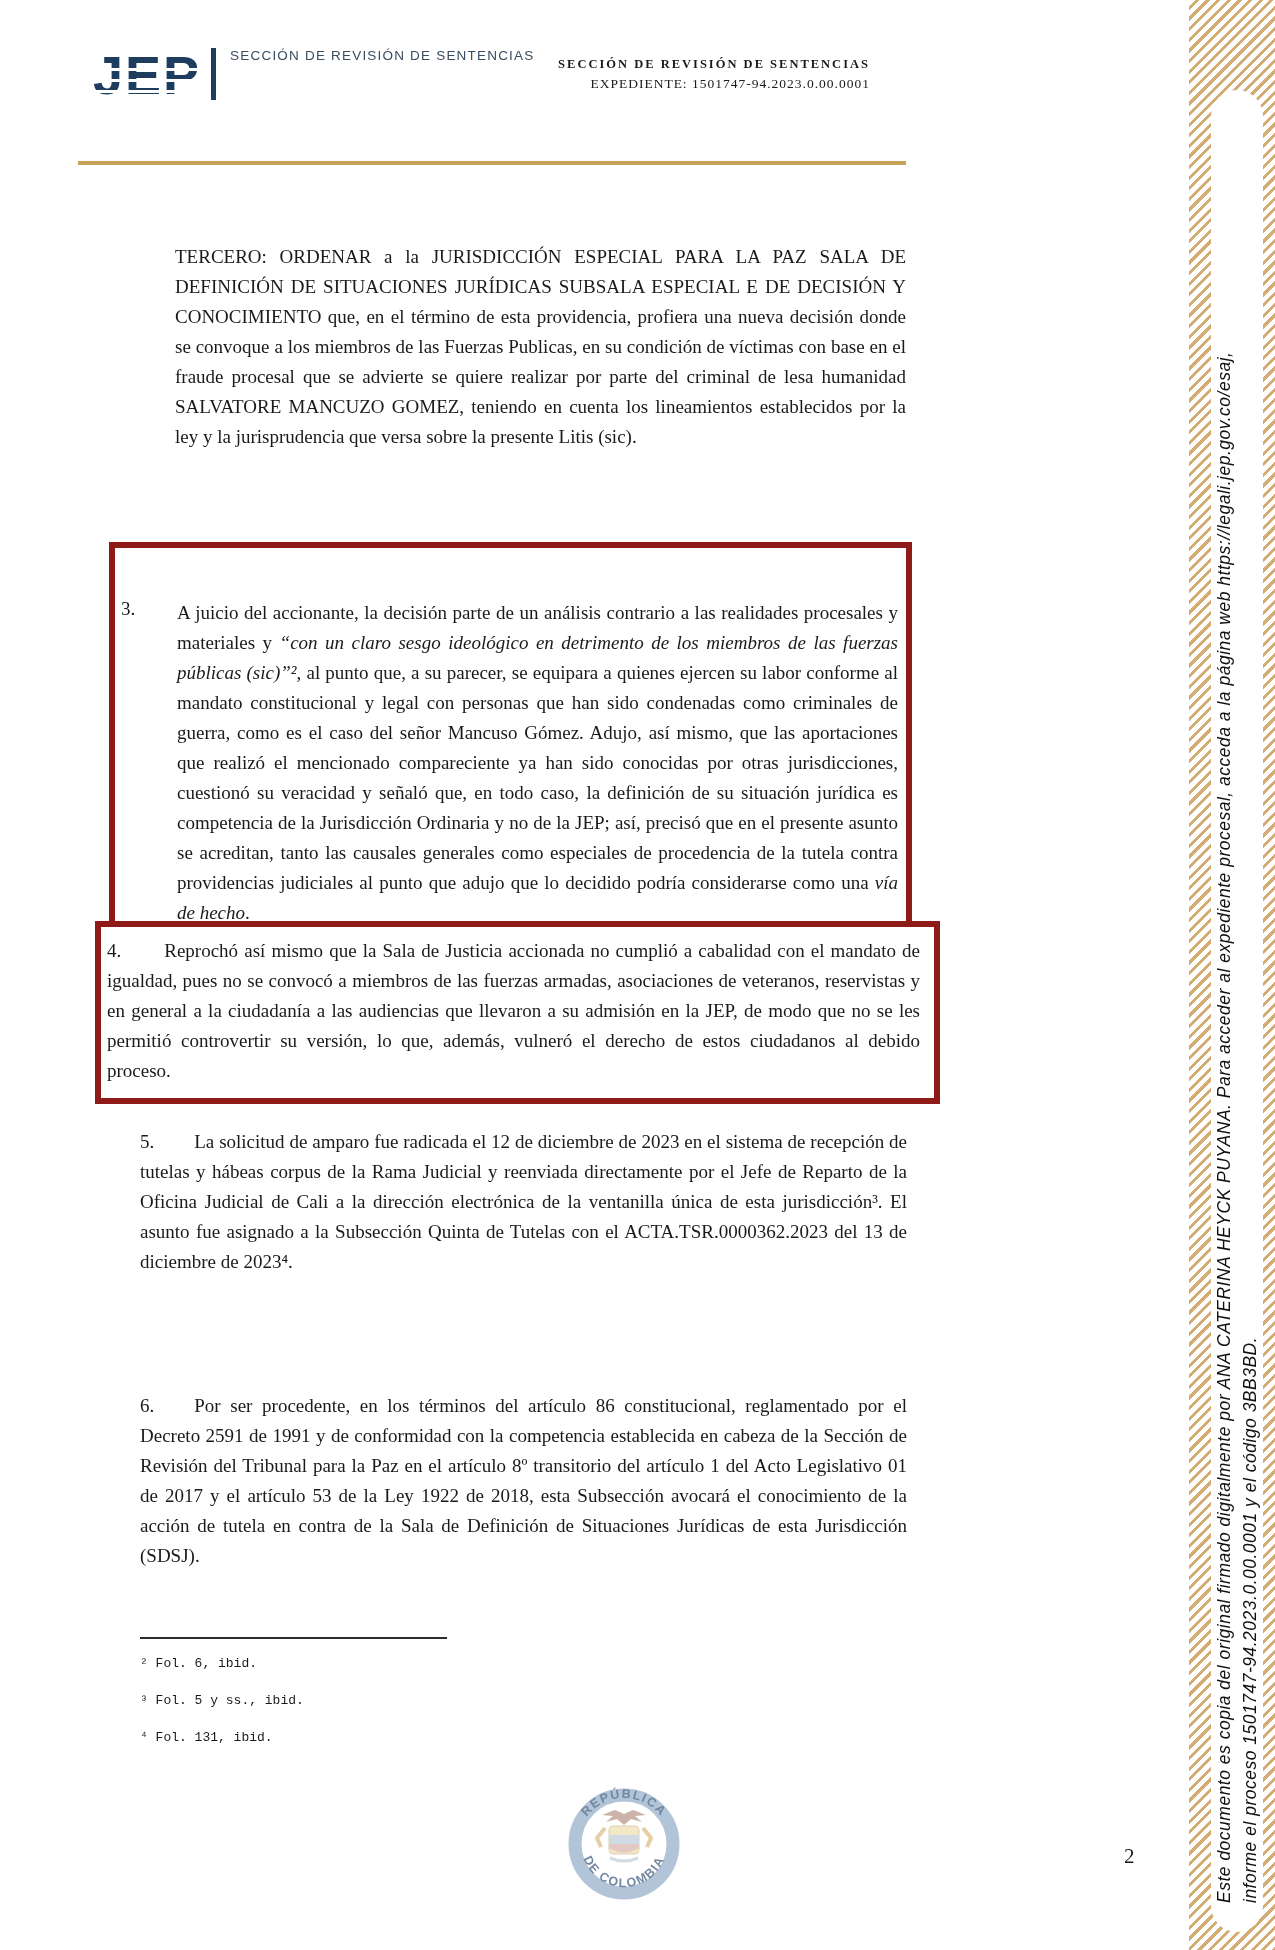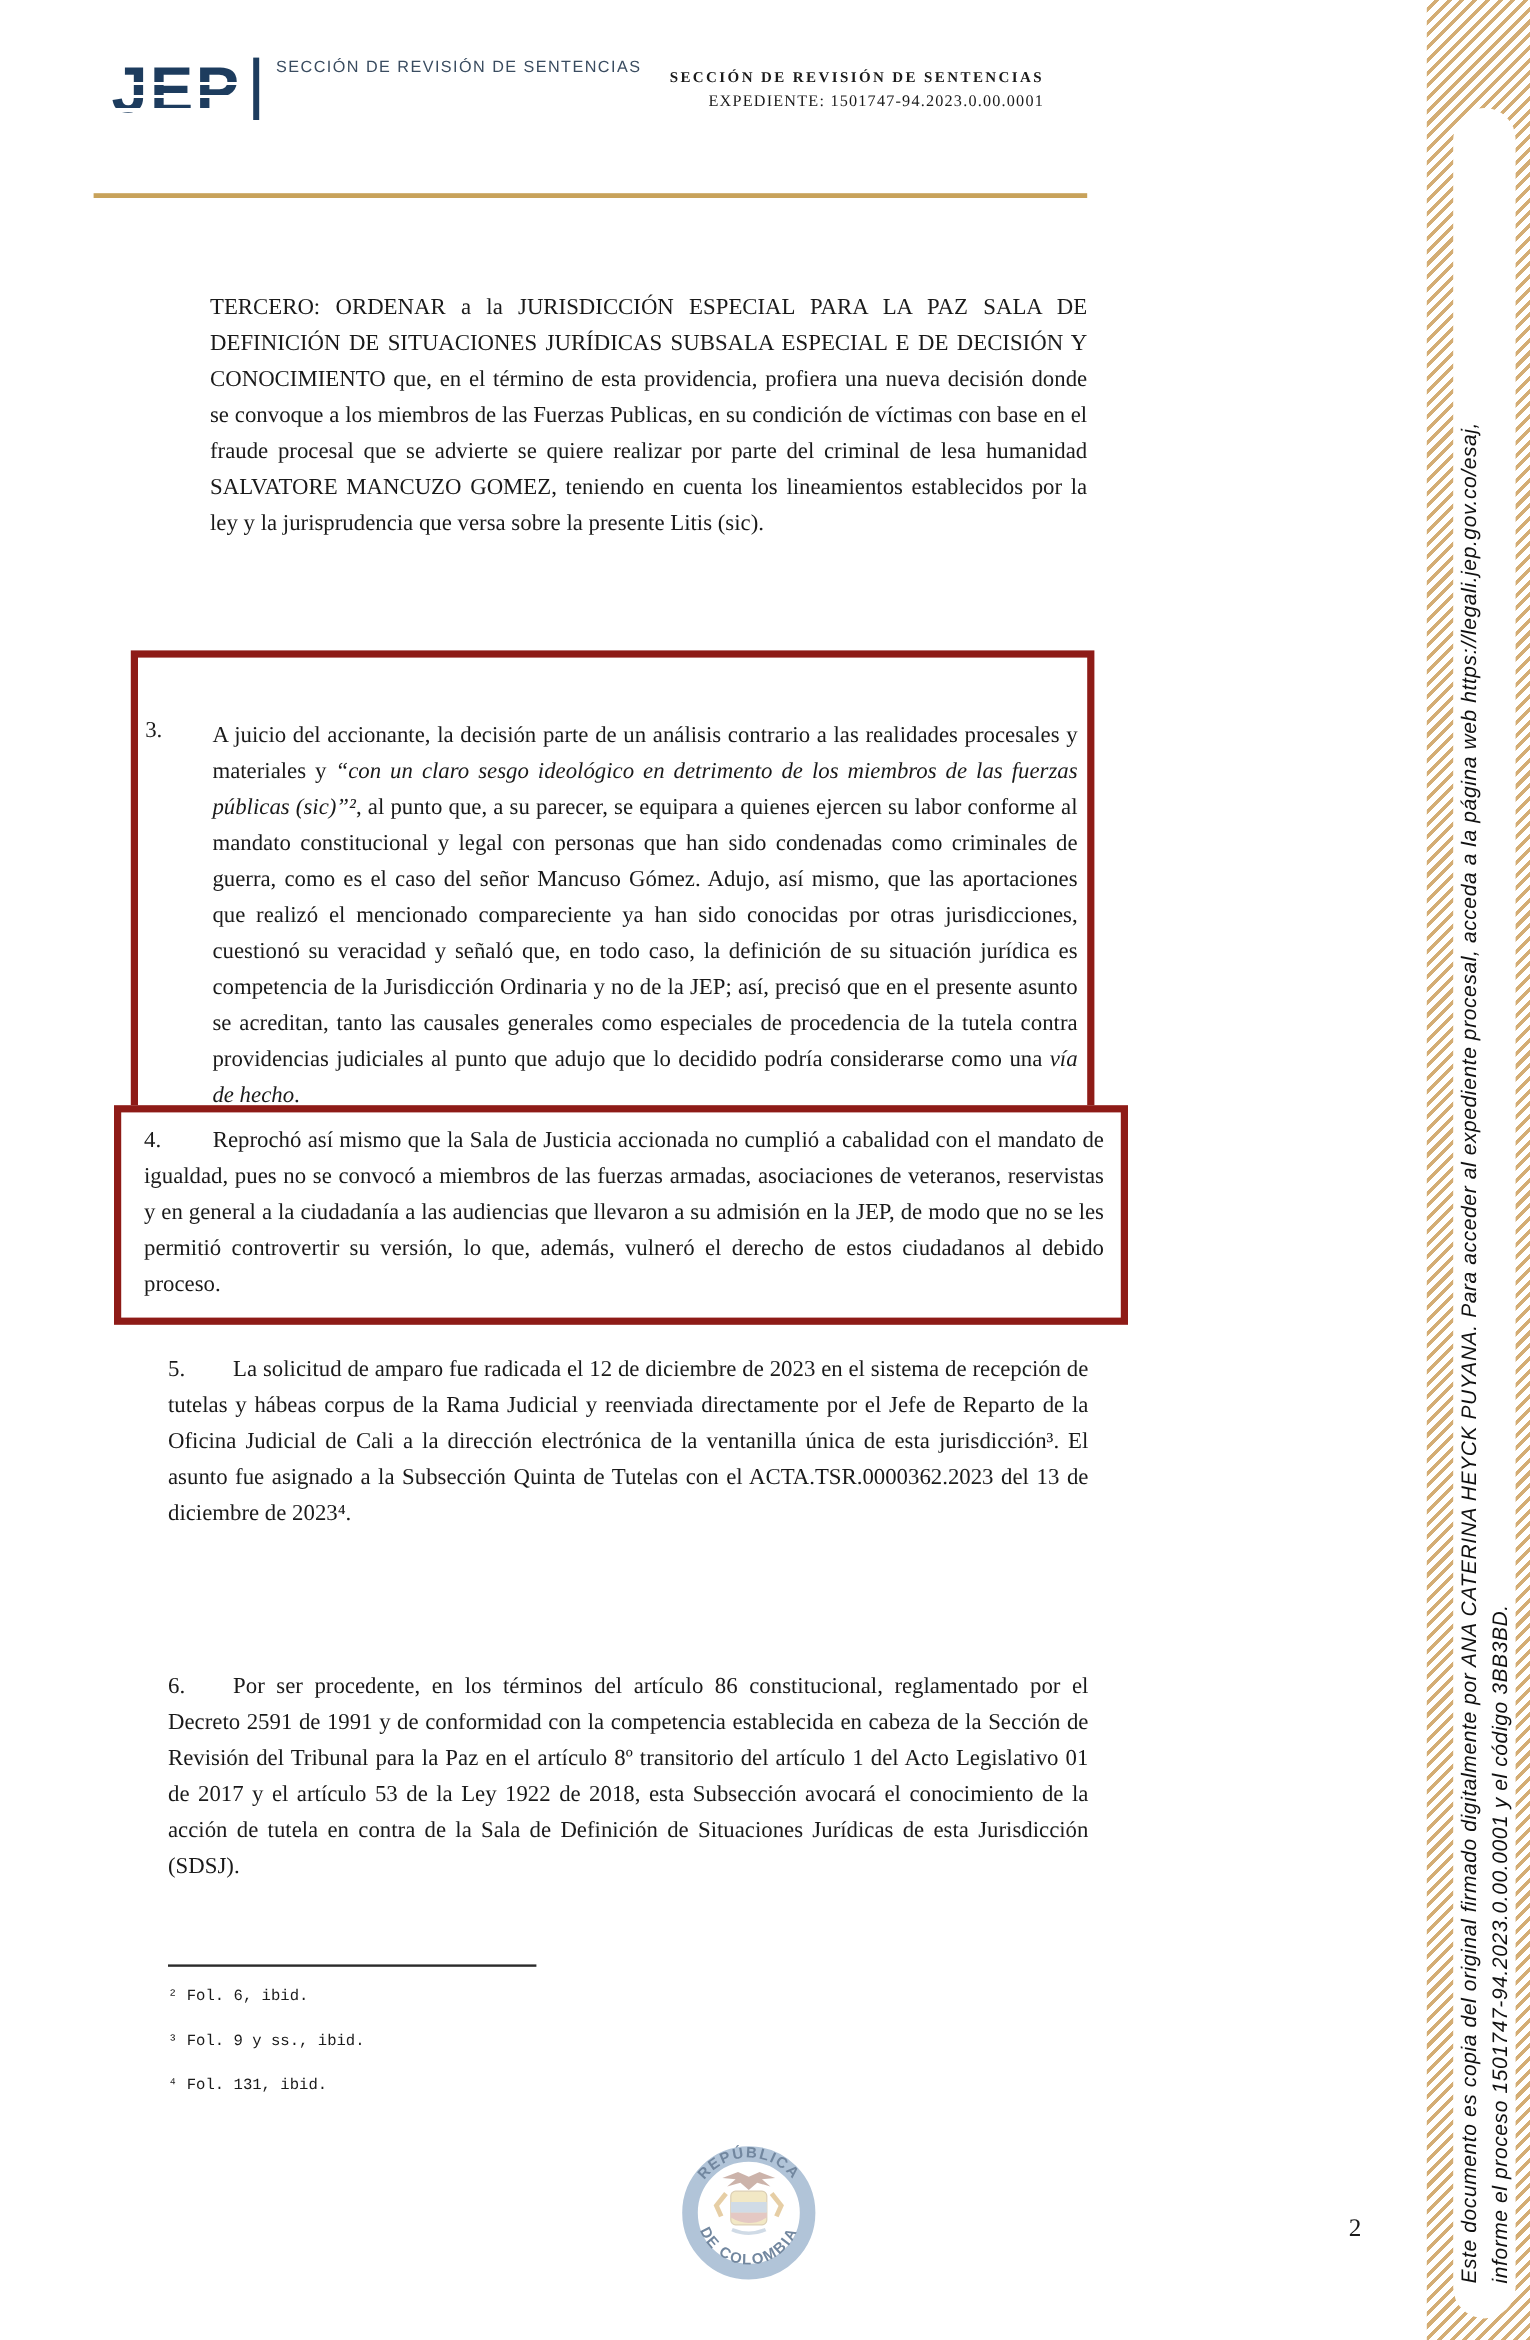--- a/index.html
+++ b/index.html
@@ -26,21 +26,21 @@
   .full{left:140px;width:767px;}
   .tab{display:inline-block;width:43px;}
   .tab-sm{display:inline-block;width:40px;}
   .it{font-style:italic;}
   
   .redbox{position:absolute;border:6px solid #8e1b17;box-sizing:border-box;background:#fff;}
   .box3{left:109px;top:542px;width:803px;min-height:374px;padding:10px 8px 14px 0;}
   .box3-inner{position:relative;padding-left:62px;}
   .bnum{position:absolute;left:6px;top:0;font-size:19px;}
   .box3-text{font-size:19px;line-height:30px;text-align:justify;margin-top:40px;}
-  .box4{left:95px;top:921px;width:845px;min-height:179px;padding:9px 14px 12px 19px;}
+  .box4{left:95px;top:921px;width:845px;min-height:179px;padding:9px 14px 12px 6px;}
   .box4 .blk4{font-size:19px;line-height:30px;text-align:justify;}
   
   .heading{position:absolute;left:140px;top:1283px;width:767px;display:flex;
     justify-content:center;gap:44px;font-weight:bold;font-size:19.5px;}
   
   .fn-rule{position:absolute;left:140px;top:1637px;width:307px;height:2px;background:#2b2b2b;}
   .footnotes{position:absolute;left:140px;top:1645px;font-size:13px;line-height:37px;font-family:Liberation Mono, monospace;}
   
   .seal{position:absolute;left:563px;top:1783px;}
   
@@ -87,21 +87,21 @@
   </div>
 
   <div class="blk full" style="top:1127px;"><span>5.</span><span class="tab-sm"></span><span>La solicitud de amparo fue radicada el 12 de diciembre de 2023 en el sistema de recepción de tutelas y hábeas corpus de la Rama Judicial y reenviada directamente por el Jefe de Reparto de la Oficina Judicial de Cali a la dirección electrónica de la ventanilla única de esta jurisdicción³. El asunto fue asignado a la Subsección Quinta de Tutelas con el ACTA.TSR.0000362.2023 del 13 de diciembre de 2023⁴.</span></div>
 
 
   <div class="blk full" style="top:1391px;"><span>6.</span><span class="tab-sm"></span><span>Por ser procedente, en los términos del artículo 86 constitucional, reglamentado por el Decreto 2591 de 1991 y de conformidad con la competencia establecida en cabeza de la Sección de Revisión del Tribunal para la Paz en el artículo 8º transitorio del artículo 1 del Acto Legislativo 01 de 2017 y el artículo 53 de la Ley 1922 de 2018, esta Subsección avocará el conocimiento de la acción de tutela en contra de la Sala de Definición de Situaciones Jurídicas de esta Jurisdicción (SDSJ).</span></div>
 
   <div class="fn-rule"></div>
   <div class="footnotes">
     <div>² Fol. 6, ibid.</div>
-    <div>³ Fol. 9 y ss., ibid.</div>
+    <div>³ Fol. 5 y ss., ibid.</div>
     <div>⁴ Fol. 131, ibid.</div>
   </div>
 
   <div class="seal">
     <svg width="122" height="122" viewBox="0 0 122 122">
       <defs>
         <path id="arcTop" d="M 15,61 A 46,46 0 0 1 107,61"></path>
         <path id="arcBot" d="M 18,61 A 43,43 0 0 0 104,61"></path>
       </defs>
       <circle cx="61" cy="61" r="49" fill="#ffffff" stroke="#a9bed4" stroke-width="13" opacity="0.9"></circle>

